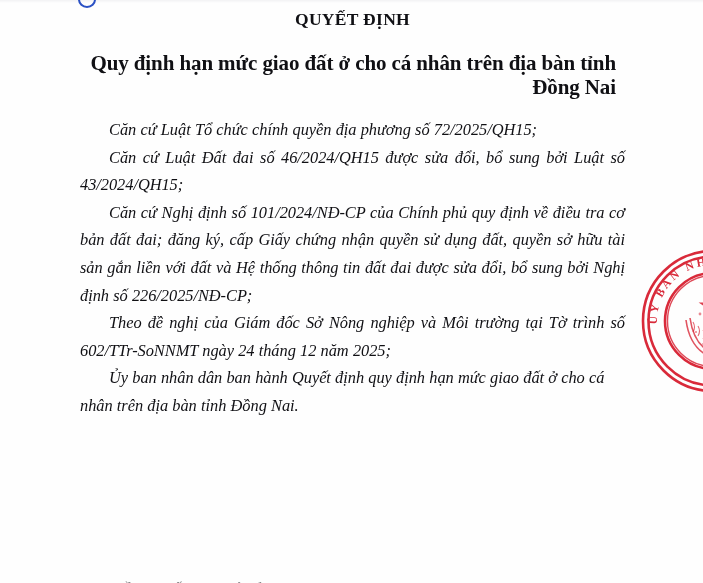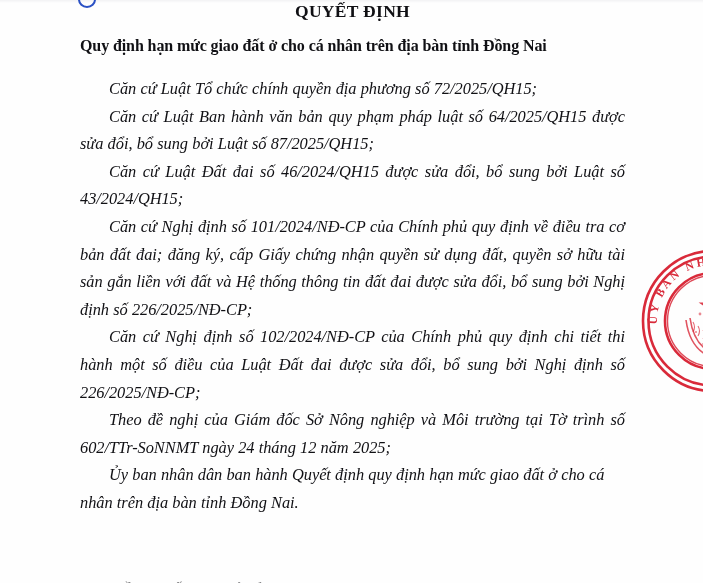--- a/index.html
+++ b/index.html
@@ -63,28 +63,29 @@
     background: #ffffff;
   }
 
   
   h1.title {
     font-size: 17.5px;
     font-weight: bold;
     text-align: center;
     letter-spacing: 0.3px;
     margin: 0;
+    padding-top: 8px;
     line-height: 22px;
     font-family: "Liberation Serif", "DejaVu Serif", serif;
   }
   h2.subtitle {
-    font-size: 16px;
+    font-size: 21px;
     font-weight: bold;
-    text-align: left;
-    margin: 0;
+    text-align: right;
+    margin: 9px;
     padding-top: 12px;
     line-height: 24px;
     letter-spacing: -0.1px;
     font-family: "Liberation Serif", "DejaVu Serif", serif;
   }
 
   
   .preamble {
     margin-top: 17px;
   }
@@ -141,24 +142,22 @@
   <div class="doc-body">
 
     <div class="blue-mark"></div>
 
     <h1 class="title">QUYẾT ĐỊNH</h1>
 
     <h2 class="subtitle">Quy định hạn mức giao đất ở cho cá nhân trên địa bàn tỉnh Đồng Nai</h2>
 
     <div class="preamble">
       <p class="para">Căn cứ Luật Tổ chức chính quyền địa phương số 72/2025/QH15;</p>
-      <p class="para">Căn cứ Luật Ban hành văn bản quy phạm pháp luật số 64/2025/QH15 được sửa đổi, bổ sung bởi Luật số 87/2025/QH15;</p>
       <p class="para">Căn cứ Luật Đất đai số 46/2024/QH15 được sửa đổi, bổ sung bởi Luật số 43/2024/QH15;</p>
       <p class="para">Căn cứ Nghị định số 101/2024/NĐ-CP của Chính phủ quy định về điều tra cơ bản đất đai; đăng ký, cấp Giấy chứng nhận quyền sử dụng đất, quyền sở hữu tài sản gắn liền với đất và Hệ thống thông tin đất đai được sửa đổi, bổ sung bởi Nghị định số 226/2025/NĐ-CP;</p>
-      <p class="para">Căn cứ Nghị định số 102/2024/NĐ-CP của Chính phủ quy định chi tiết thi hành một số điều của Luật Đất đai được sửa đổi, bổ sung bởi Nghị định số 226/2025/NĐ-CP;</p>
       <p class="para">Theo đề nghị của Giám đốc Sở Nông nghiệp và Môi trường tại Tờ trình số 602/TTr-SoNNMT ngày 24 tháng 12 năm 2025;</p>
       <p class="para last-left">Ủy ban nhân dân ban hành Quyết định quy định hạn mức giao đất ở cho cá nhân trên địa bàn tỉnh Đồng Nai.</p>
     </div>
 
   </div>
 
   <div class="cut-line">Điều 2. Đối tượng áp dụng</div>
 
   <div class="seal">
     <svg width="146" height="146" viewBox="0 0 146 146" xmlns="http://www.w3.org/2000/svg">

